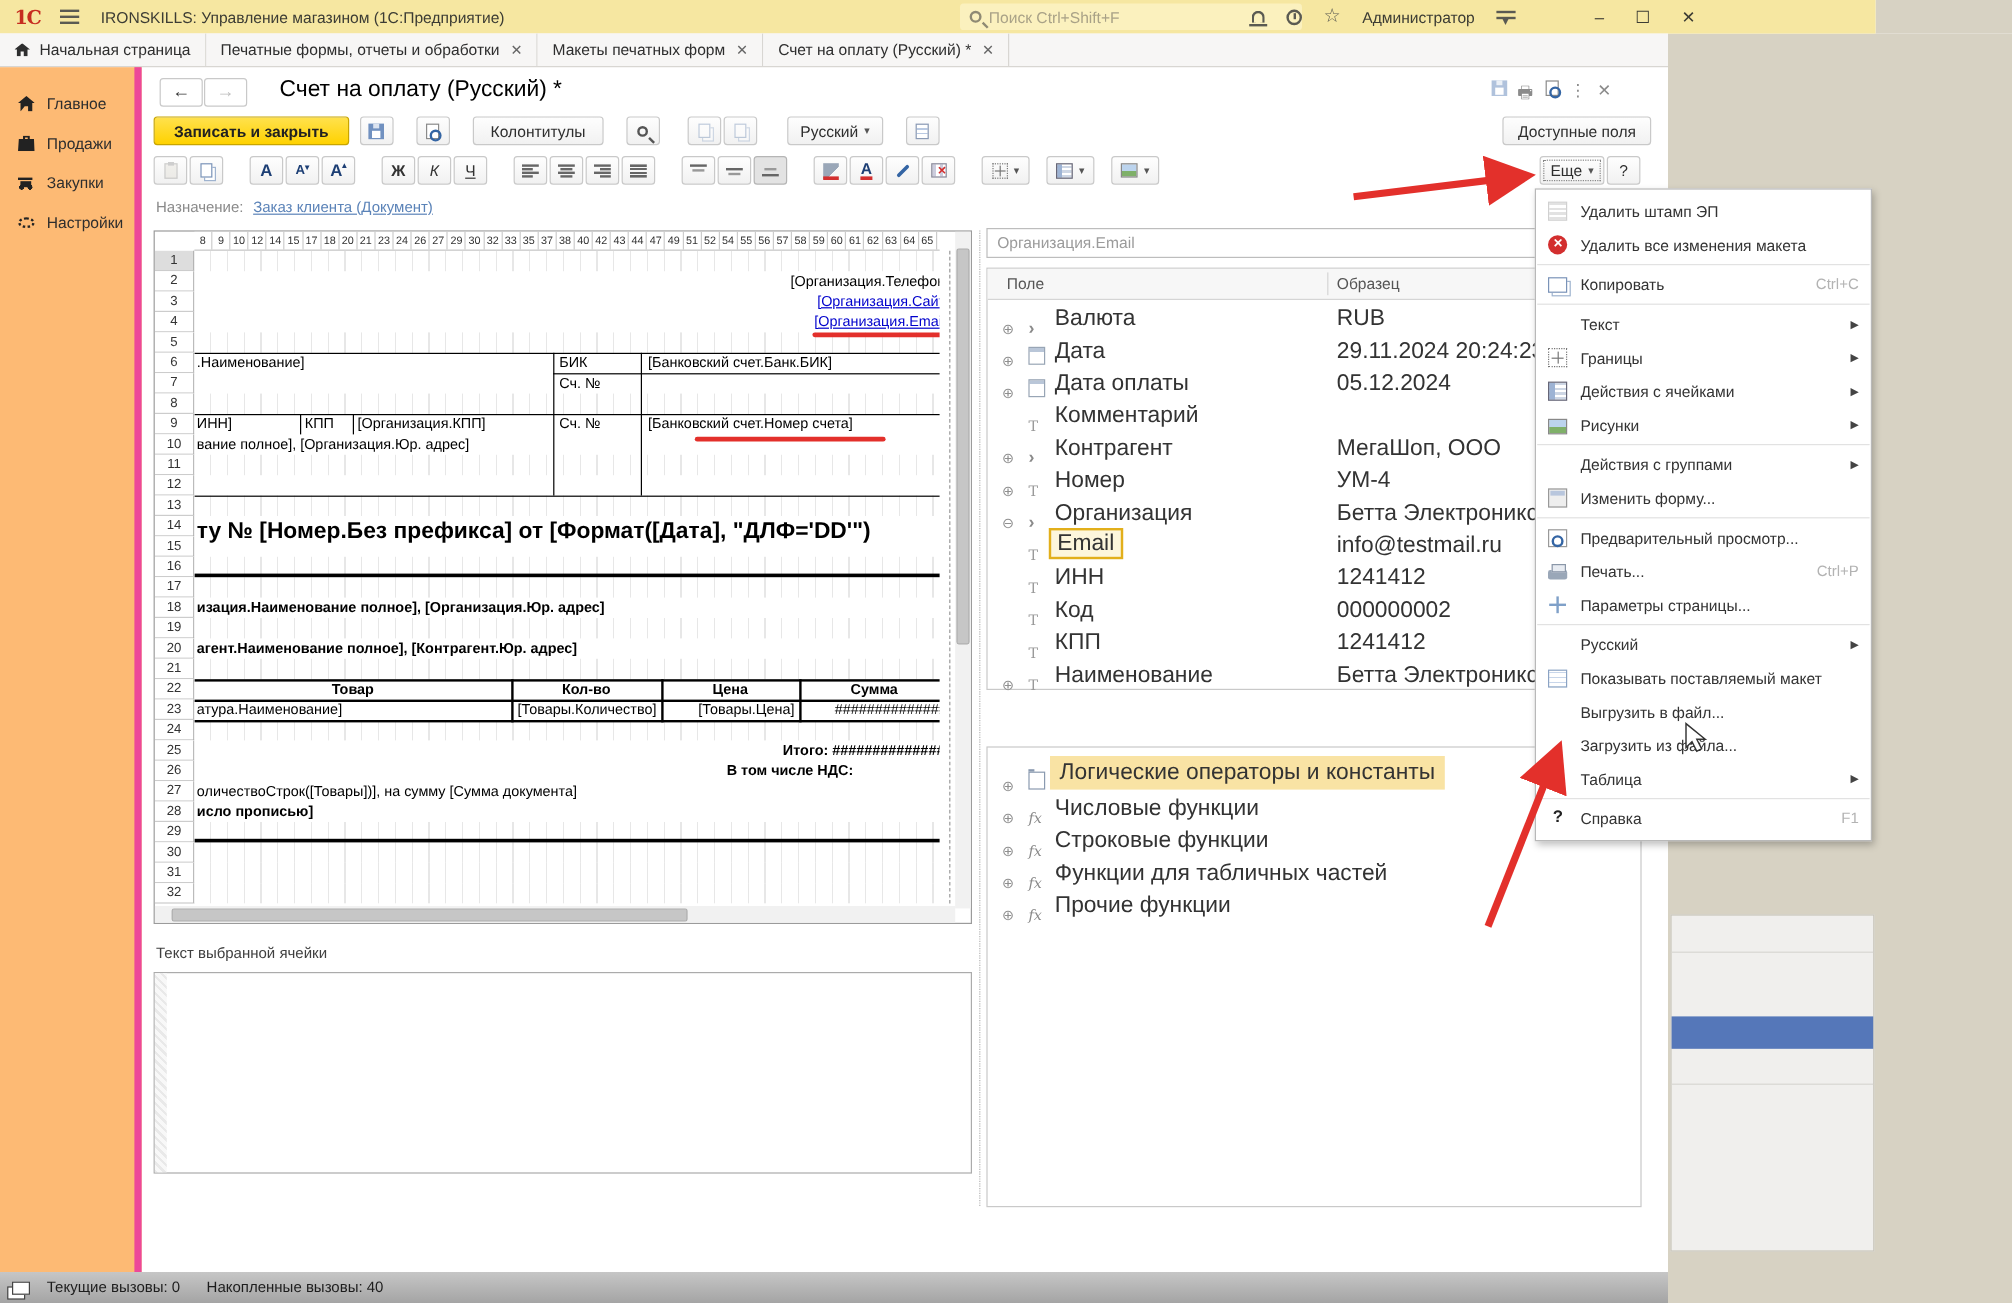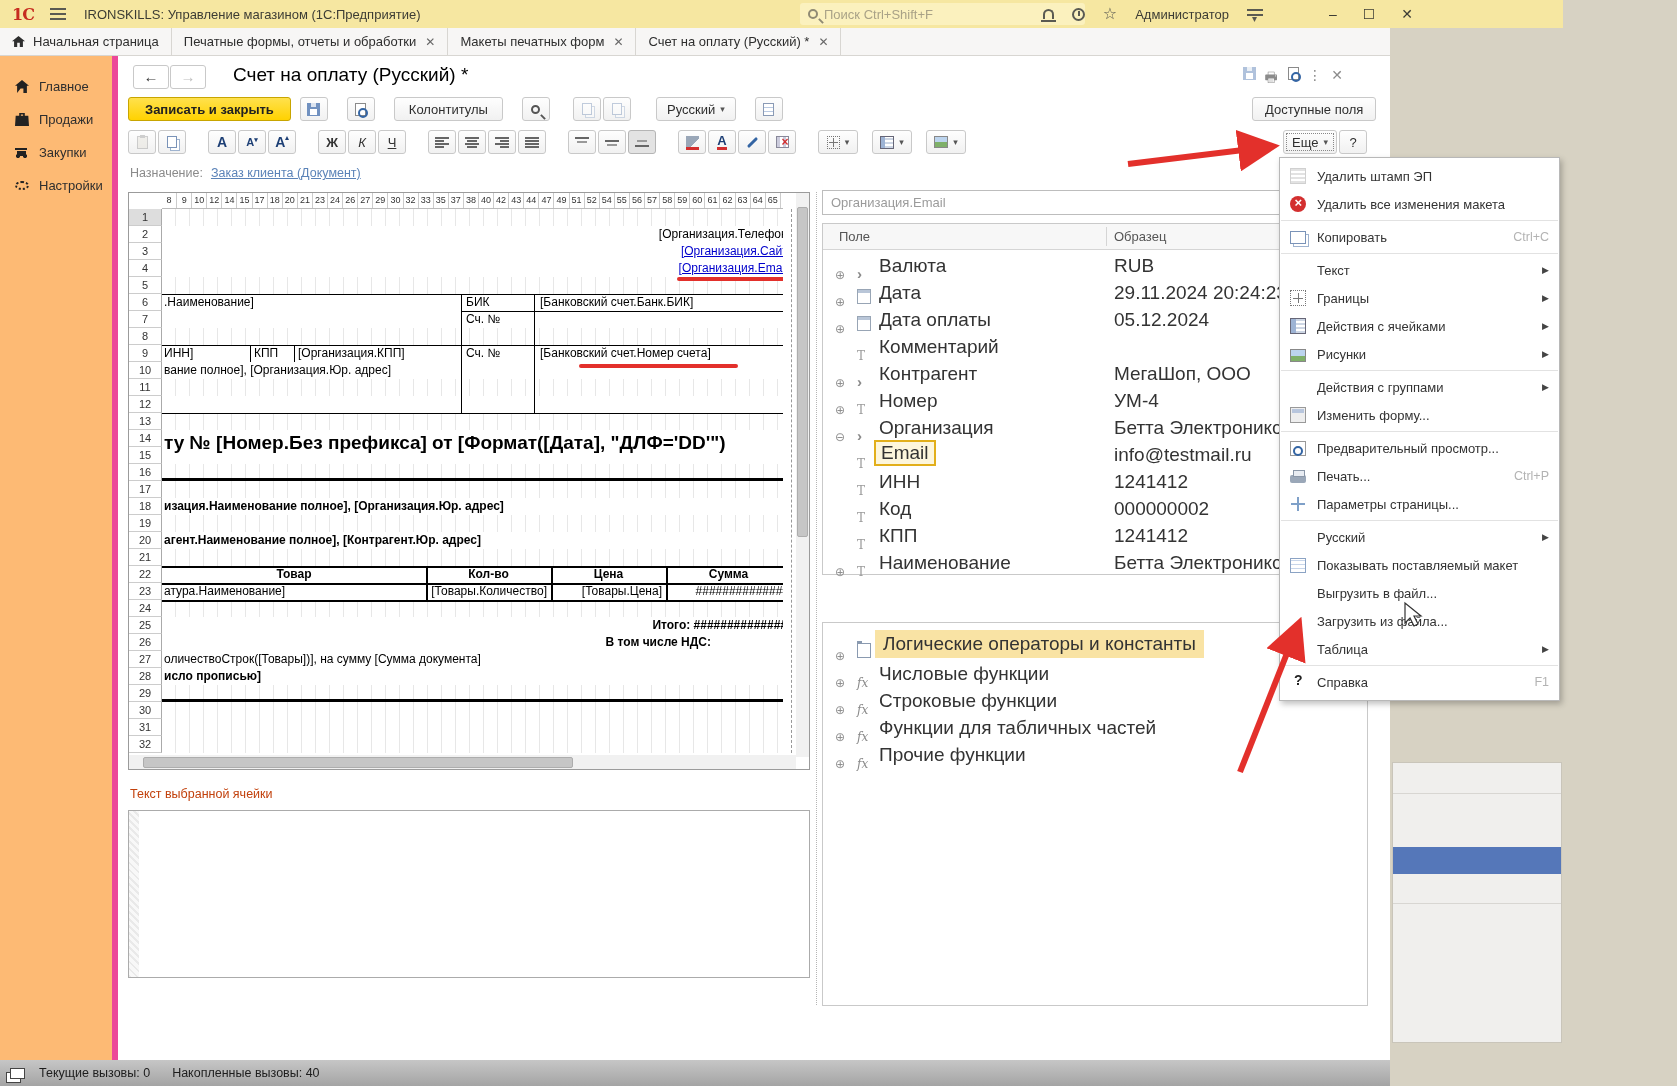--- a/index.html
+++ b/index.html
@@ -115,21 +115,21 @@
   .redmark { position:absolute; background:#E3302B; border-radius:2px; }
   .stxt { position:absolute; font-size:12px; color:#000; line-height:15px; white-space:nowrap; overflow:hidden; }
   .stxt.b { font-weight:bold; }
   .stxt.big { font-size:19px; font-weight:bold; line-height:24px; }
   .stxt.lnk { color:#0000CC; text-decoration:underline; }
   .stxt.r { text-align:right; } .stxt.c { text-align:center; }
   #dashedge { position:absolute; left:662px; top:16px; height:544px; border-left:1px dashed #999; }
   .vscroll { position:absolute; background:#F1F1F1; }
   .thumb { position:absolute; background:#C6C6C6; border:1px solid #ADADAD; border-radius:2px; }
 
-  #celltext-label { left:130px; top:787px; font-size:12.5px; color:#c2410c; }
+  #celltext-label { left:130px; top:787px; font-size:12.5px; color:#404040; }
   #celltext-box { left:128px; top:810px; width:682px; height:168px; border:1px solid #ABABAB; background:#fff; }
   #celltext-box::before { content:""; position:absolute; left:0; top:0; bottom:0; width:10px; background:repeating-linear-gradient(45deg,#E9E9E9 0 2px,#F8F8F8 2px 5px); }
 
   
   .panel-input { border:1px solid #BDBDBD; background:#fff; font-size:13px; color:#9B9B9B; display:flex; align-items:center; padding-left:8px; }
   #fields-table { left:822px; top:223px; width:546px; border:1px solid #C9C9C9; background:#fff; }
   #fields-hdr { height:26px; background:#F7F7F7; border-bottom:1px solid #D5D5D5; position:relative; font-size:13px; color:#555; }
   #fields-hdr .h1 { position:absolute; left:16px; top:5px; }
   #fields-hdr .h2 { position:absolute; left:291px; top:5px; }
   #fields-hdr::after { content:""; position:absolute; left:283px; top:3px; bottom:3px; width:1px; background:#D5D5D5; }

